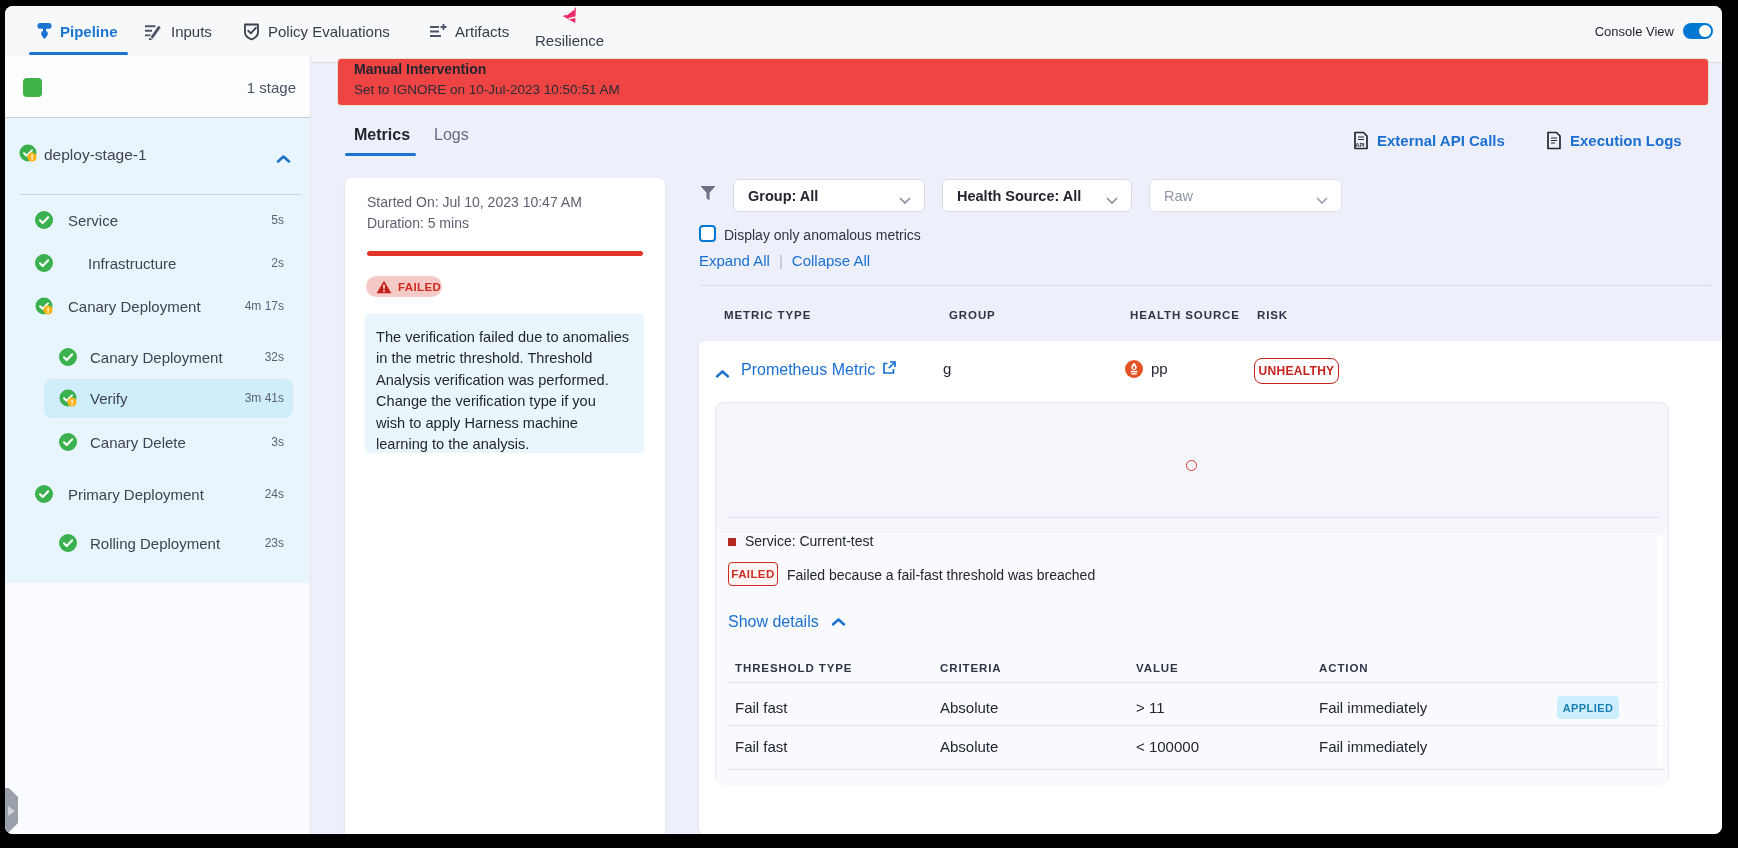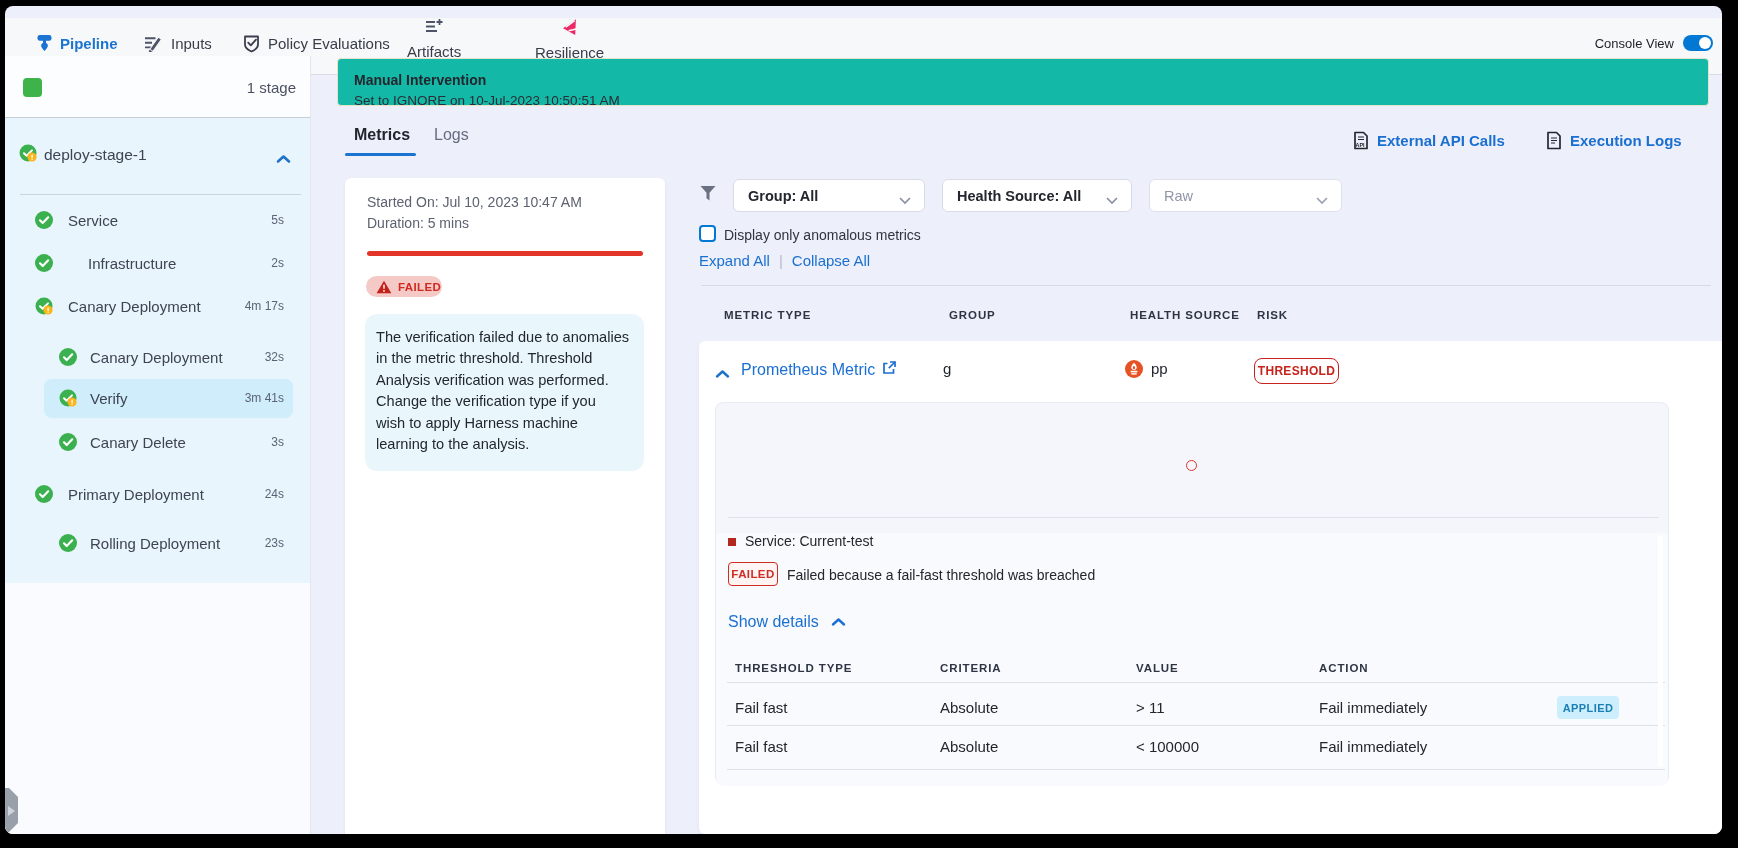--- a/index.html
+++ b/index.html
@@ -4,21 +4,21 @@
 <style>
   * { margin:0; padding:0; box-sizing:border-box; }
   html,body { width:1738px; height:848px; background:#000; overflow:hidden; }
   body { font-family:"Liberation Sans", sans-serif; position:relative; }
   .app { position:absolute; left:5px; top:6px; width:1717px; height:828px;
          background:#edeffa; border-radius:8px; overflow:hidden; }
   .abs { position:absolute; }
 
   
   .topbar { position:absolute; left:0; top:0; width:100%; height:57px;
-            background:#f7f8fa; border-bottom:1px solid #dadde4;margin-top:12px; }
+            background:#f7f8fa; border-bottom:1px solid #dadde4; }
   .nav-item { position:absolute; top:0; height:50px; display:flex; align-items:center;
               gap:8px; font-size:15px; font-weight:500; color:#373c49; }
   .nav-active { color:#1b74d2; font-weight:600; }
   .nav-underline { position:absolute; left:24px; top:46px; width:99px; height:3px;
                    background:#1b74d2; border-radius:2px; }
   .console { position:absolute; right:9px; top:0; height:50px; display:flex;
              align-items:center; gap:9px; font-size:13px; color:#1d2026; }
   .toggle { width:30px; height:16px; background:#0278d5; border-radius:9px; position:relative; }
   .toggle::after { content:""; position:absolute; right:2px; top:2px; width:12px; height:12px;
                    background:#fff; border-radius:50%; }
@@ -40,40 +40,40 @@
   .row .tm { position:absolute; right:26px; font-size:12px; color:#5c6275; }
   .hl { position:absolute; left:39px; top:261px; width:249px; height:39px;
         background:#cfedfb; border-radius:8px; }
   .collapse-tab { position:absolute; left:0px; top:732px; width:13px; height:44px;
                   background:#99a0aa; clip-path:polygon(0 0,4px 0,13px 9px,13px 35px,4px 44px,0 44px); }
   .collapse-tab::after { content:""; position:absolute; left:3px; top:18px;
       border-left:7px solid #cfd4dc; border-top:5px solid transparent; border-bottom:5px solid transparent; }
 
   
   .banner { position:absolute; left:332px; top:52px; width:1372px; height:48px;
-            background:#14b8a6; border:1px solid #e6e3cc; border-radius:4px; padding:12px 16px; }
+            background:#ef4444; border:1px solid #e6e3cc; border-radius:4px; padding:1px 16px; }
   .banner b { font-size:14px; color:#23262e; }
   .banner div { font-size:13.5px; color:#2a2d35; margin-top:4px; }
   .tab-metrics { position:absolute; left:349px; top:120px; font-size:16px; font-weight:700; color:#22252d; }
   .tab-logs { position:absolute; left:429px; top:120px; font-size:16px; color:#666c80; }
   .tab-underline { position:absolute; left:340px; top:147px; width:71px; height:3px;
                    background:#1b74d2; border-radius:2px; }
   .toplink { position:absolute; top:125px; display:flex; align-items:center; gap:8px;
              font-size:15px; font-weight:700; color:#1a6fd1; }
 
   .left-panel { position:absolute; left:340px; top:172px; width:320px; bottom:0;
                 background:#fff; border-radius:6px 6px 0 0; box-shadow:0 2px 4px rgba(40,41,61,.06); }
   .lp-meta { position:absolute; left:22px; top:14px; font-size:14px; color:#5d6170; line-height:21px; }
   .lp-bar { position:absolute; left:22px; top:245px; width:276px; height:5px;
             background:#e23429; border-radius:3px; }
   .lp-pill { position:absolute; left:21px; top:98px; width:76px; height:21px; border-radius:11px;
              background:#f5cac6; display:flex; align-items:center; }
   .lp-pill span { font-size:11.5px; font-weight:700; color:#cf2a20; letter-spacing:.4px; margin-left:6px; }
-  .lp-info { position:absolute; left:20px; top:136px; width:279px; height:157px;
-             background:#e9f7fc; border-radius:12px; padding:13px 2px 0 11px;
+  .lp-info { position:absolute; left:20px; top:136px; width:279px; height:139px;
+             background:#e9f7fc; border-radius:4px; padding:13px 2px 0 11px;
              font-size:14.6px; line-height:21.4px; color:#23262e; white-space:nowrap; }
 
   .funnel { position:absolute; left:694px; top:179px; }
   .dd { position:absolute; top:173px; height:33px; background:#fff; border:1px solid #d8dbe6;
         border-radius:6px; display:flex; align-items:center; font-size:14.5px; font-weight:600;
         color:#23262e; padding-left:14px; }
   .dd .chev { position:absolute; right:13px; top:12px; }
   .checkbox { position:absolute; left:694px; top:219px; width:17px; height:17px;
               border:2px solid #0278d5; border-radius:4px; background:#fff; }
   .cb-label { position:absolute; left:719px; top:221px; font-size:14px; color:#30343f; }
@@ -139,21 +139,21 @@
         </svg>
       <span>Inputs</span>
     </div>
     <div class="nav-item" style="left:238px;">
       <svg width="17" height="19" viewBox="0 0 17 19">
           <path d="M2 2.5 h13 v8 c0 3.5 -3 5.5 -6.5 7 C5 16 2 14 2 10.5 Z" fill="none" stroke="#3a3f4e" stroke-width="1.8" stroke-linejoin="round"></path>
           <path d="M5.2 8.6 l2.6 2.8 L13 5.6" fill="none" stroke="#3a3f4e" stroke-width="1.8" stroke-linecap="round" stroke-linejoin="round"></path>
         </svg>
       <span>Policy Evaluations</span>
     </div>
-    <div class="nav-item" style="left:402px;flex-direction:column;">
+    <div class="nav-item" style="left:424px;">
       <svg width="18" height="17" viewBox="0 0 18 17">
           <g stroke="#4e5468" stroke-width="2" fill="none">
             <path d="M1 4h9M1 8.5h9M1 13h11"></path>
           </g>
           <path d="M14.5 1v6M11.5 4h6" stroke="#4e5468" stroke-width="1.8"></path>
         </svg>
       <span>Artifacts</span>
     </div>
     <div class="nav-item" style="left:530px;flex-direction:column;">
       <svg width="15" height="18" viewBox="0 0 15 18">
@@ -344,21 +344,21 @@
           </svg></span>
       <span class="abs" style="left:244px; top:19px; font-size:15px; color:#23262e;">g</span>
       <span class="abs" style="left:426px; top:19px;"><svg width="18" height="18" viewBox="0 0 18 18">
             <circle cx="9" cy="9" r="9" fill="#e75225"></circle>
             <path d="M9 2.8 C10.9 4.7 11.7 6.1 11.7 7.5 C11.7 9 10.5 9.9 9 9.9 C7.5 9.9 6.3 9 6.3 7.5 C6.3 6.1 7.1 4.7 9 2.8 Z" fill="#fff"></path>
             <path d="M9 5.4 C9.8 6.4 10.1 7.1 10.1 7.9 C10.1 8.7 9.6 9.1 9 9.1 C8.4 9.1 7.9 8.7 7.9 7.9 C7.9 7.1 8.2 6.4 9 5.4 Z" fill="#e75225"></path>
             <rect x="5.6" y="10.8" width="6.8" height="1.6" fill="#fff"></rect>
             <rect x="6.3" y="13.2" width="5.4" height="1.4" fill="#fff"></rect>
           </svg></span>
       <span class="abs" style="left:452px; top:19px; font-size:15px; color:#23262e;">pp</span>
-      <div class="chip-unhealthy">THRESHOLD</div>
+      <div class="chip-unhealthy">UNHEALTHY</div>
     </div>
     <div class="inner">
       <div class="inner-details"></div>
       <div class="axis"></div>
       <div class="ring"></div>
       <div class="legend-sq"></div>
       <div class="legend-tx">Service: Current-test</div>
       <div class="chip-failed">FAILED</div>
       <div class="fail-msg">Failed because a fail-fast threshold was breached</div>
       <div class="show-details">Show details

